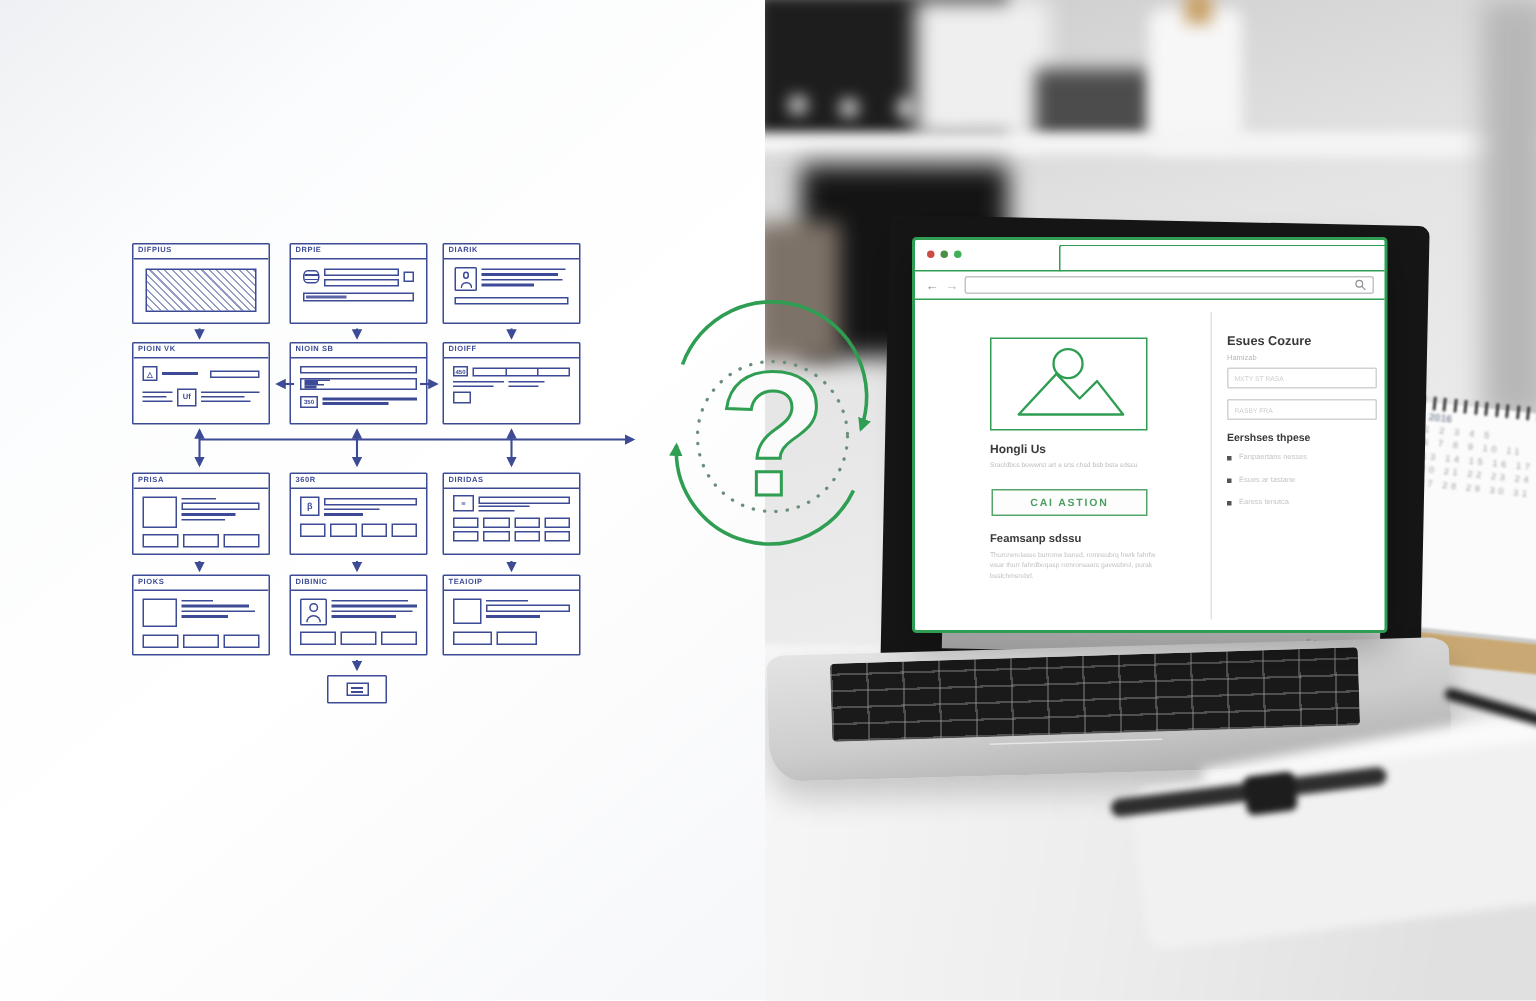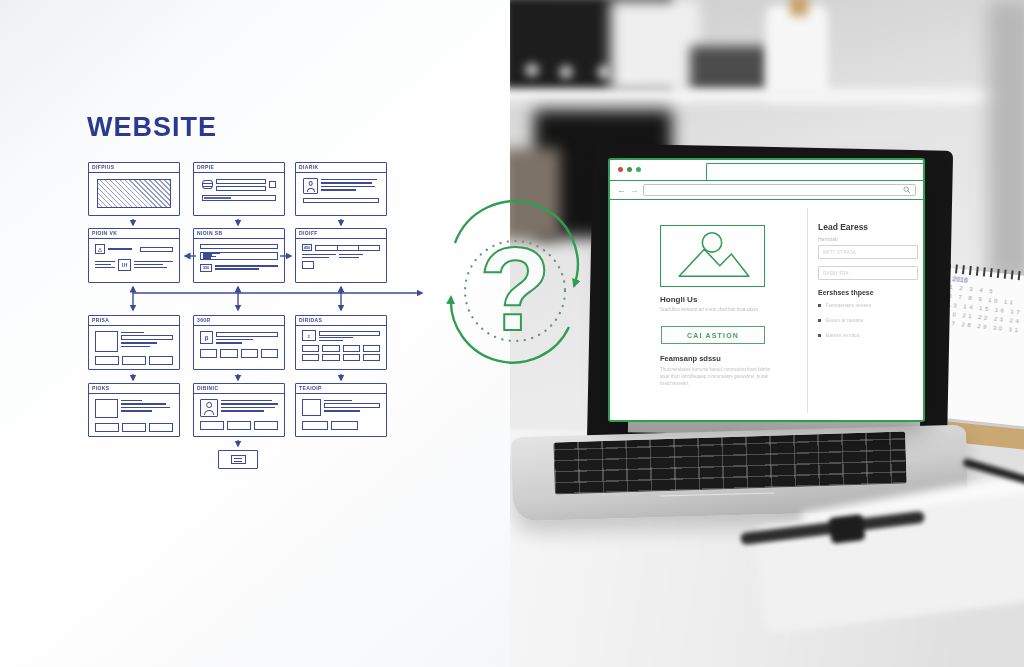--- a/index.html
+++ b/index.html
@@ -154,21 +154,20 @@
   .blt-row{display:flex;align-items:center;gap:5px;margin-bottom:9px;}
   .blt-dot{width:3px;height:3px;background:#555;flex:none;}
   .blt-txt{font-size:5px;color:#c6c6c6;white-space:nowrap;}
 </style>
 </head>
 <body>
 
 <div class="canvas">
 
   <div id="left-panel" class="abs">
-    <div id="website-title" class="abs">WEBSITE</div>
     <div id="sitemap">
         <div class="wf-box" style="left: 88px; top: 162px; width: 92px; height: 54px;">
           <div class="wf-title">DIFPIUS</div>
           <div class="hatch"></div>
         </div>
         <div class="wf-box" style="left: 193px; top: 162px; width: 92px; height: 54px;">
           <div class="wf-title">DRPIE</div>
           <div class="r" style="margin:6px 8px 0">
             <span class="dbi"></span>
             <span class="col" style="flex:1;gap:2.5px">
@@ -469,21 +468,21 @@
           </g>
         </svg>
       </div>
       <div class="h-about abs">Hongli Us</div>
       <div class="t-about abs">Sracldbcs bewwrst art a srts chsd bsb bsta sdssu</div>
       <div class="cta abs">CAI ASTION</div>
       <div class="h-feat abs">Feamsanp sdssu</div>
       <div class="t-feat abs">Thurcrwrelasse burronw bansd, romnsubrq frwrk fahrfw wsar thurr fahrdbeqasp romronsaars gavwsbrel, purak bsslchmsrebrl.</div>
       <div class="divider abs"></div>
       <div class="rightcol abs">
-        <div class="h-lead abs">Lead Earess</div>
+        <div class="h-lead abs">Esues Cozure</div>
         <div class="l-lead abs">Hamizab</div>
         <input id="input1" class="inp abs" placeholder="MXTY ST RASA" style="">
         <input id="input2" class="inp abs" placeholder="RASBY FRA" style="">
         <div class="h-list abs">Eershses thpese</div>
         <div id="lead-bullets" class="abs">
             <div class="blt-row">
               <span class="blt-dot"></span>
               <span class="blt-txt">Fanpaertans nesses</span>
             </div>
             <div class="blt-row">

